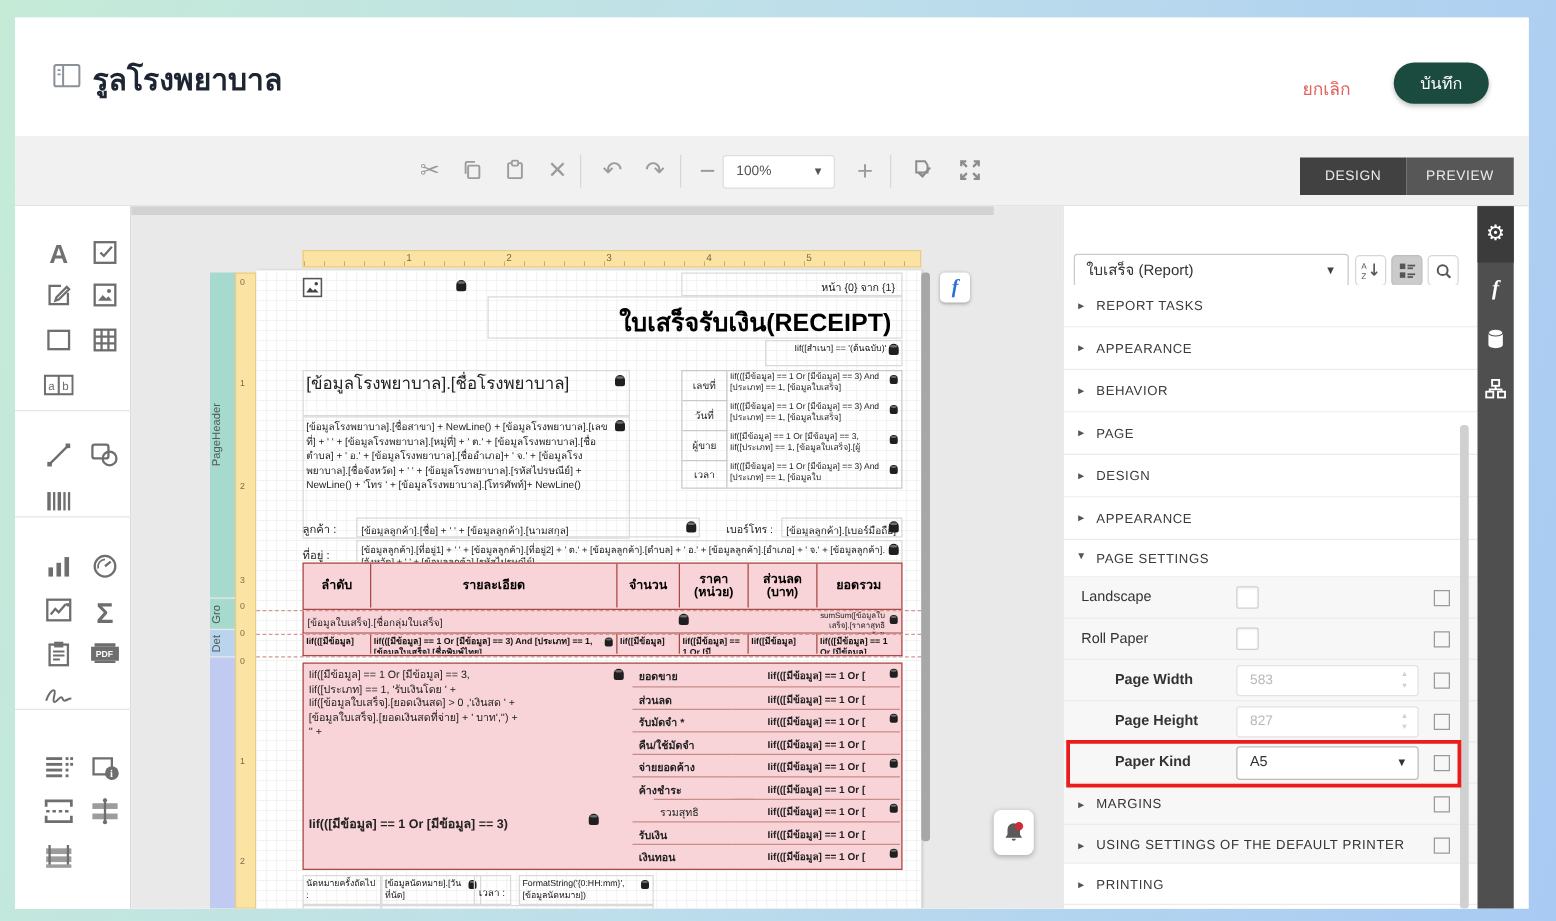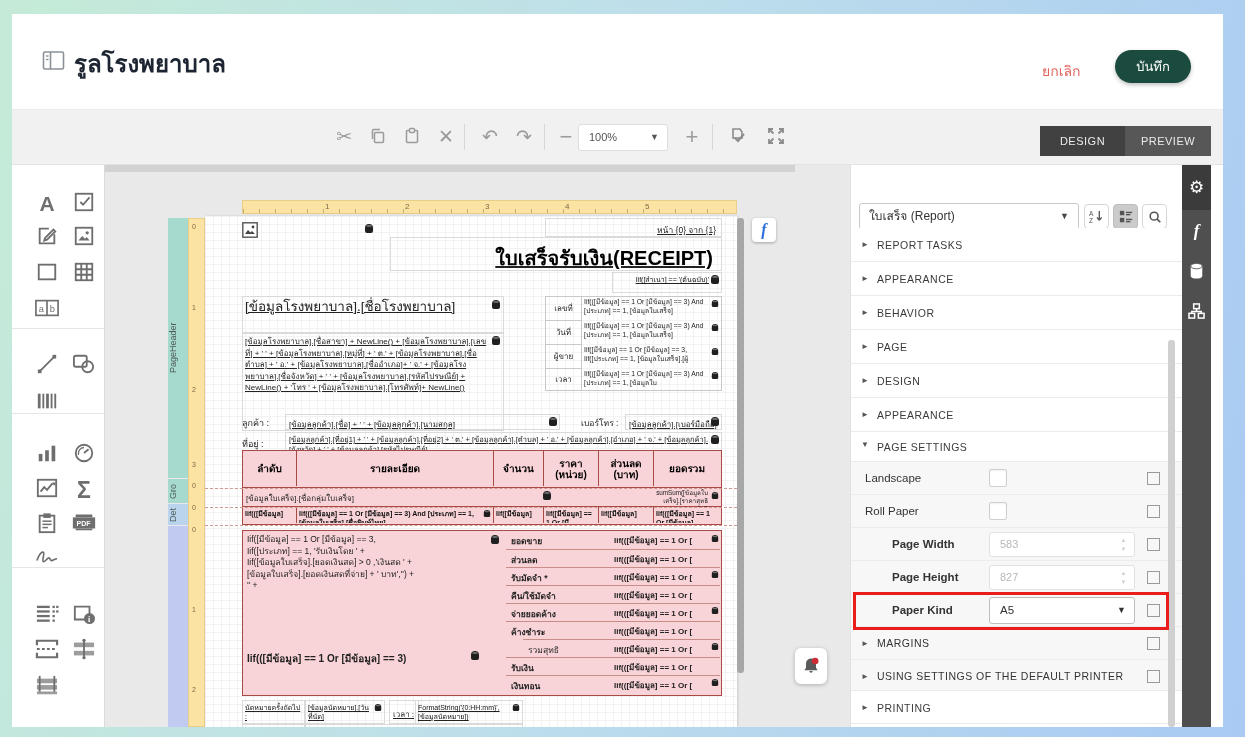--- a/index.html
+++ b/index.html
@@ -47,21 +47,21 @@
     background:repeating-linear-gradient(to right,#c9af72 0 1px,transparent 1px 16px); }
   .bandstrip { position:absolute; left:63px; top:53px; width:20px; height:509px; }
   .band-seg { position:absolute; left:0; width:20px; writing-mode:vertical-rl; transform:rotate(180deg);
     font-size:9px; color:#4c5a58; text-align:center; overflow:hidden; }
   .vruler { position:absolute; left:83px; top:53px; width:17px; height:509px; background:#fbe3a4; border:1px solid #e8cd86;
     font-size:7px; color:#7a6a45; }
   .vruler span { position:absolute; left:3px; }
   .rpage { position:absolute; left:100px; top:51px; width:532px; height:511px; background:#fff;
     background-image:linear-gradient(to right,#f2f2f2 1px,transparent 1px),linear-gradient(to bottom,#f2f2f2 1px,transparent 1px);
     background-size:8px 8px; box-shadow:1px 0 2px rgba(0,0,0,.12); }
-  .fbox { position:absolute; border:1px solid #dadada; overflow:hidden; background:transparent;text-decoration:underline; }
+  .fbox { position:absolute; border:1px solid #dadada; overflow:hidden; background:transparent; }
   .db { display:inline-block; width:8px; height:9px; background:#1f1f1f; border-radius:4px 4px 2px 2px; position:relative; vertical-align:middle; }
   .db::before { content:''; position:absolute; left:1px; top:1px; width:6px; height:2px; background:#6f6f6f; border-radius:50%; }
   .db.abs { position:absolute; }
   .rp-title { font-size:20px; font-weight:bold; color:#000; text-align:right; padding:4px 8px 0 0; white-space:nowrap; }
   .tiny { font-size:7px; line-height:9px; color:#111; }
   .dashline { position:absolute; left:0; width:532px; height:0; border-top:1px dashed #cf9a94; }
   
   .pk { background:#f8d3d7; border:1px solid #a94a44; }
   .pkc { position:absolute; border-right:1px solid #a94a44; overflow:hidden; }
   .pk-h { font-weight:bold; font-size:10px; text-align:center; color:#000; display:flex; align-items:center; justify-content:center; line-height:11px; }
@@ -472,21 +472,21 @@
         <span class="db abs" style="right:2px;top:147px;transform:scale(.8)"></span>
       </div>
 
       <div class="fbox" style="left:37px;top:484px;width:63px;height:24px">
         <div class="tiny" style="padding:2px 1px 0 2px">นัดหมายครั้งถัดไป :</div>
       </div>
       <div class="fbox" style="left:100px;top:484px;width:80px;height:24px">
         <span class="db abs" style="right:2px;top:2px;transform:scale(.8)"></span>
         <div class="tiny" style="padding:2px 11px 0 2px">[ข้อมูลนัดหมาย].[วันที่นัด]</div>
       </div>
-      <div class="fbox" style="left:184px;top:484px;width:30px;height:24px">
+      <div class="fbox" style="left:174px;top:484px;width:30px;height:24px">
         <div style="font-size:8px;padding:7px 0 0 3px">เวลา :</div>
       </div>
       <div class="fbox" style="left:210px;top:484px;width:108px;height:24px">
         <span class="db abs" style="right:2px;top:2px;transform:scale(.8)"></span>
         <div class="tiny" style="padding:2px 11px 0 2px">FormatString('{0:HH:mm}',[ข้อมูลนัดหมาย])</div>
       </div>
       <div class="fbox" style="left:37px;top:508px;width:63px;height:16px">
         <div class="tiny" style="padding:3px 1px 0 2px">สาเหตุที่นัด :</div>
       </div>
       <div class="fbox" style="left:100px;top:508px;width:218px;height:16px">

